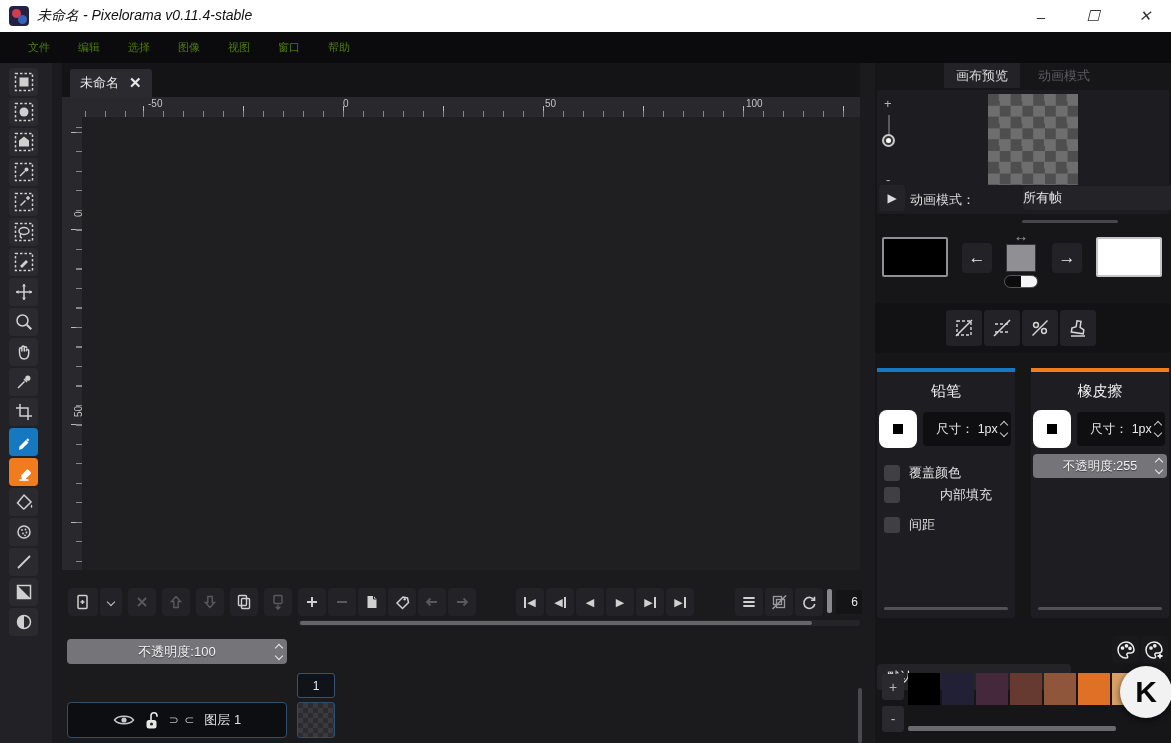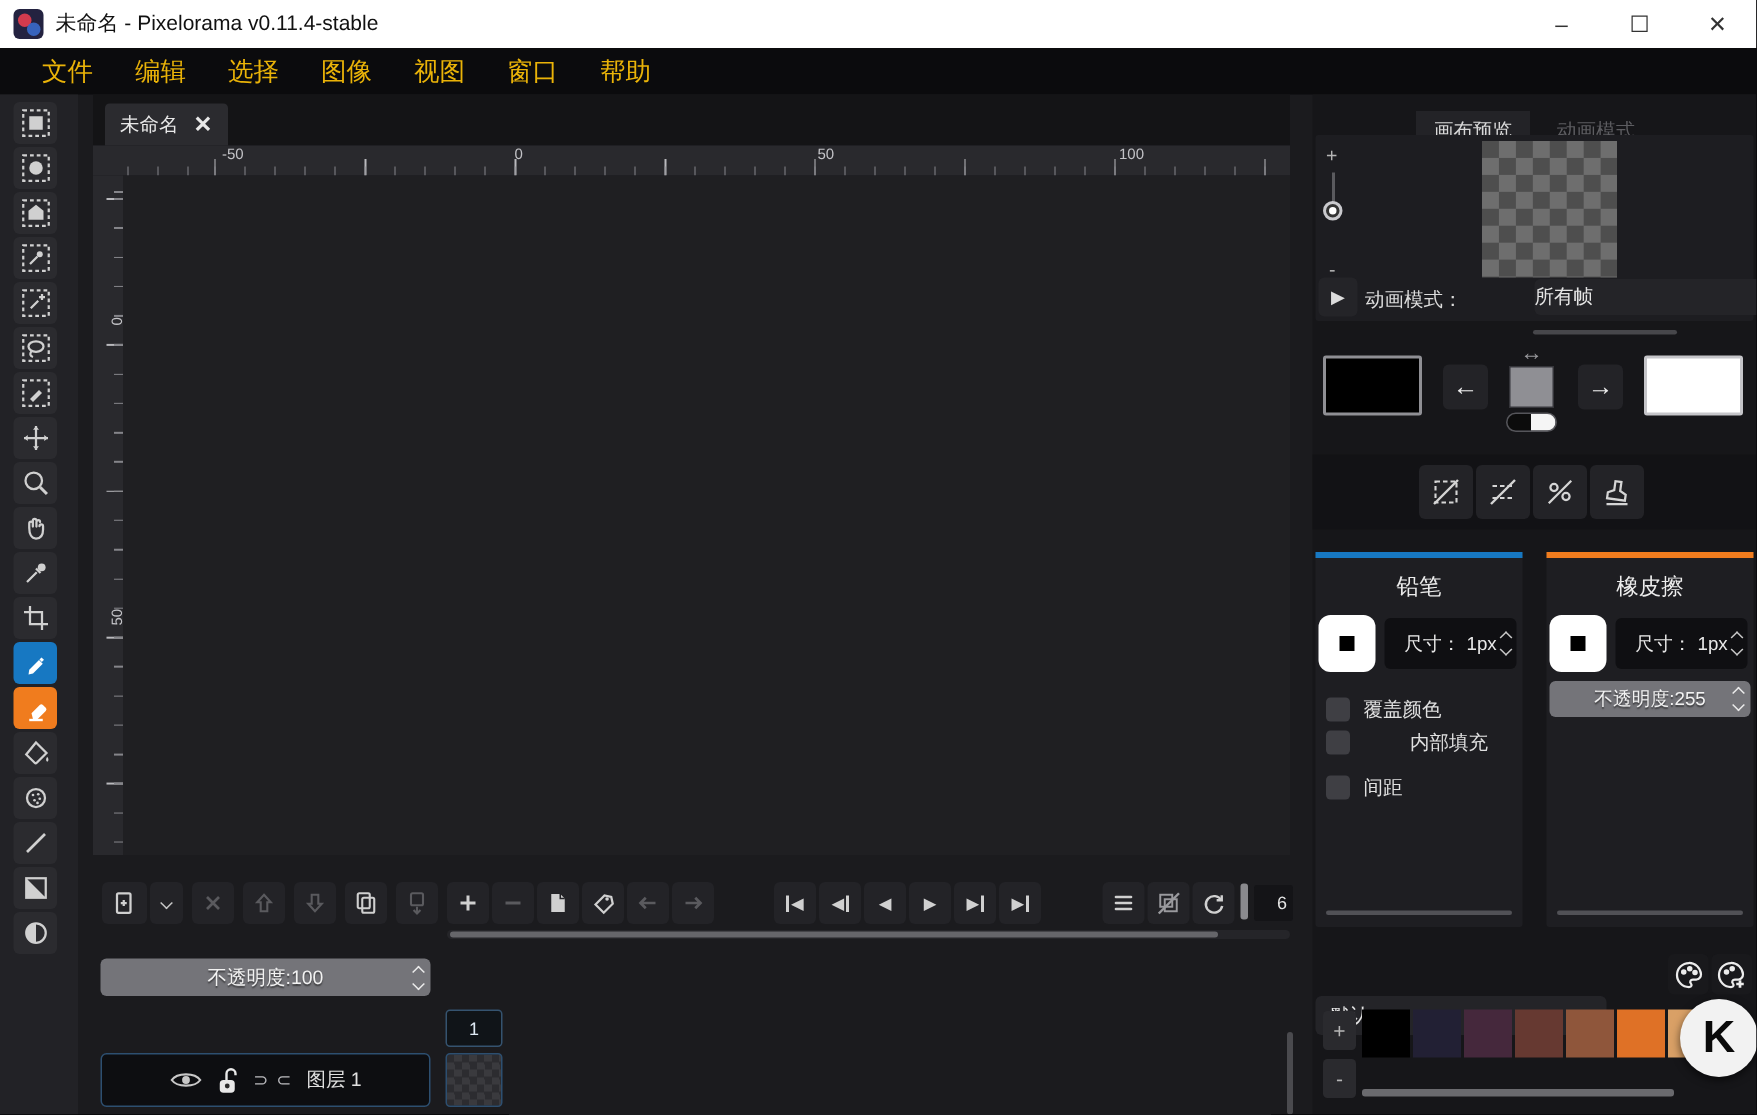--- a/index.html
+++ b/index.html
@@ -6,36 +6,36 @@
   html,body { background:#000; }
   #root {
     position:relative; width:1171px; height:743px; overflow:hidden;
     background:#1b1b1e; font-family:"Liberation Sans", sans-serif;
     -webkit-font-smoothing:antialiased; user-select:none;
   }
   .abs { position:absolute; }
 
   
   .titlebar { position:absolute; left:0; top:0; width:1171px; height:32px; background:#ffffff;
-    display:flex; align-items:center; color:#111; font-size:14px; }
+    display:flex; align-items:center; color:#111; font-size:14px;font-style:italic; }
   .app-icon { width:20px; height:20px; margin-left:9px; border-radius:4px; background:#232240;
     position:relative; overflow:hidden; }
   .app-icon::before { content:""; position:absolute; left:3px; top:3px; width:9px; height:9px;
     border-radius:50%; background:#d33b4e; }
   .app-icon::after { content:""; position:absolute; right:2px; bottom:2px; width:9px; height:9px;
     border-radius:50%; background:#3b6fd3; opacity:.85; }
   .title-text { margin-left:8px; }
   .win-controls { margin-left:auto; display:flex; height:32px; }
   .win-btn { width:52px; height:32px; display:flex; align-items:center; justify-content:center;
     color:#333; font-size:15px; }
 
   
   .menubar { position:absolute; left:0; top:32px; width:1171px; height:31px; background:#0b0b0d; }
   #menubar-items { position:absolute; left:14px; top:0; height:31px; display:flex; align-items:center; gap:0; }
-  .menu-item { color:#eab308; font-size:17px; padding:0 14px; height:31px; display:flex; align-items:center; }
+  .menu-item { color:#4d7c0f; font-size:11px; padding:0 14px; height:31px; display:flex; align-items:center; }
   .rot-box { position:absolute; left:515px; top:37px; width:42px; height:20px; background:#7d7d82;
     color:#1a1a1a; font-size:12px; display:flex; align-items:center; justify-content:flex-end; padding-right:3px; }
   .rot-unit { position:absolute; left:559px; top:39px; color:#e5e5e5; font-size:12px; }
   .spin { display:flex; flex-direction:column; align-items:center; justify-content:center; }
   .c-up,.c-dn { width:6px; height:6px; border-right:1.6px solid #c8c8c8; border-bottom:1.6px solid #c8c8c8; }
   .c-up { transform:rotate(-135deg); }
   .c-dn { transform:rotate(45deg); }
   .spin .c-up { margin-bottom:2px; }
   .menubar-divider { position:absolute; left:602px; top:38px; width:1px; height:18px; background:#3a3a3e; }
   .zoom-text { position:absolute; left:622px; top:40px; color:#e5e5e5; font-size:13px; }
@@ -90,21 +90,21 @@
     border-radius:4px; background:#0d0e11; display:flex; align-items:center; justify-content:center; gap:9px;
     color:#e0e0e0; font-size:13px; }
   .cel-thumb { position:absolute; left:297px; top:702px; width:38px; height:36px; border:1px solid #2d4f70; border-radius:3px; }
   .checker-dark { background-image:repeating-conic-gradient(#3a3a3e 0 25%, #2c2c30 0 50%); background-size:10px 10px; }
   .fps-box { position:absolute; left:836px; top:590px; width:26px; height:24px; background:#141417; color:#e5e5e5;
     font-size:12px; display:flex; align-items:center; justify-content:flex-end; padding-right:4px; border-radius:2px; }
   .vbar { position:absolute; background:#8a8a8e; border-radius:2px; }
 
   
   .right-panel { position:absolute; left:875px; top:63px; width:296px; height:680px; background:#161619; }
-  .rp-tabs { position:absolute; left:875px; top:74px; width:296px; height:25px; display:flex; }
+  .rp-tabs { position:absolute; left:875px; top:63px; width:296px; height:25px; display:flex; }
   .rp-tab { height:25px; padding:0 12px; font-size:13px; display:flex; align-items:center; }
   .rp-tab.active { background:#232327; color:#d8d8d8; }
   .rp-tab.inactive { color:#5d5d61; }
   .preview-box { position:absolute; left:877px; top:90px; width:292px; height:124px; background:#1d1d21; border-radius:2px; }
   .checker { background-image:repeating-conic-gradient(#6e6e6e 0 25%, #4e4e4e 0 50%); background-size:22.6px 22.6px; }
   .zoomslider-plus { position:absolute; left:884px; top:96px; color:#b5b5b5; font-size:13px; }
   .zoomslider-minus { position:absolute; left:886px; top:172px; color:#b5b5b5; font-size:13px; }
   .zoomslider-track { position:absolute; left:888px; top:115px; width:2px; height:24px; background:#5a5a5e; }
   .zoomslider-knob { position:absolute; left:882px; top:134px; width:13px; height:13px; border:2px solid #c9c9cd;
     border-radius:50%; background:#333; display:flex; align-items:center; justify-content:center; }

